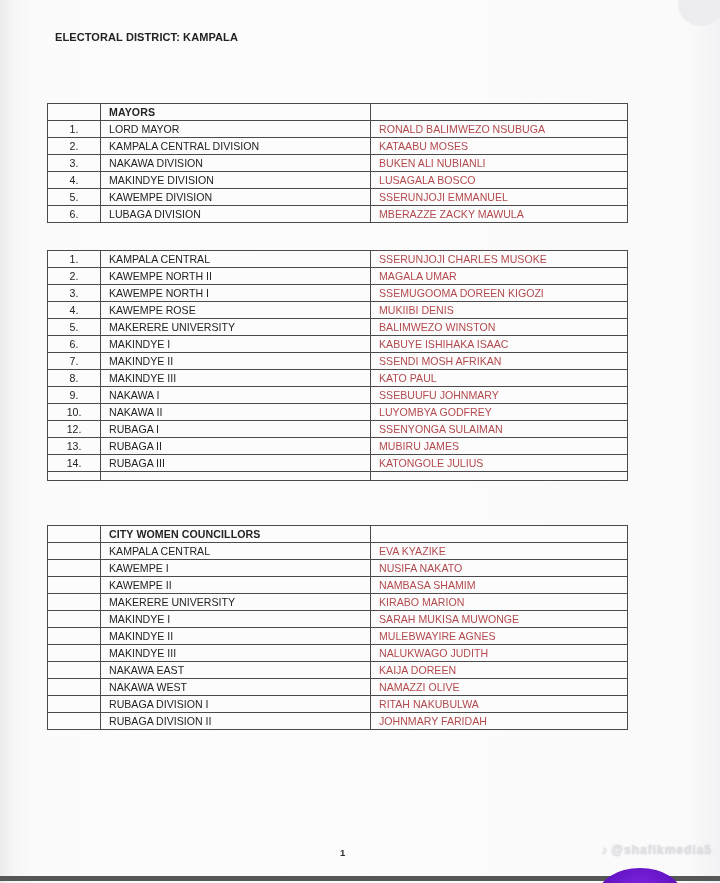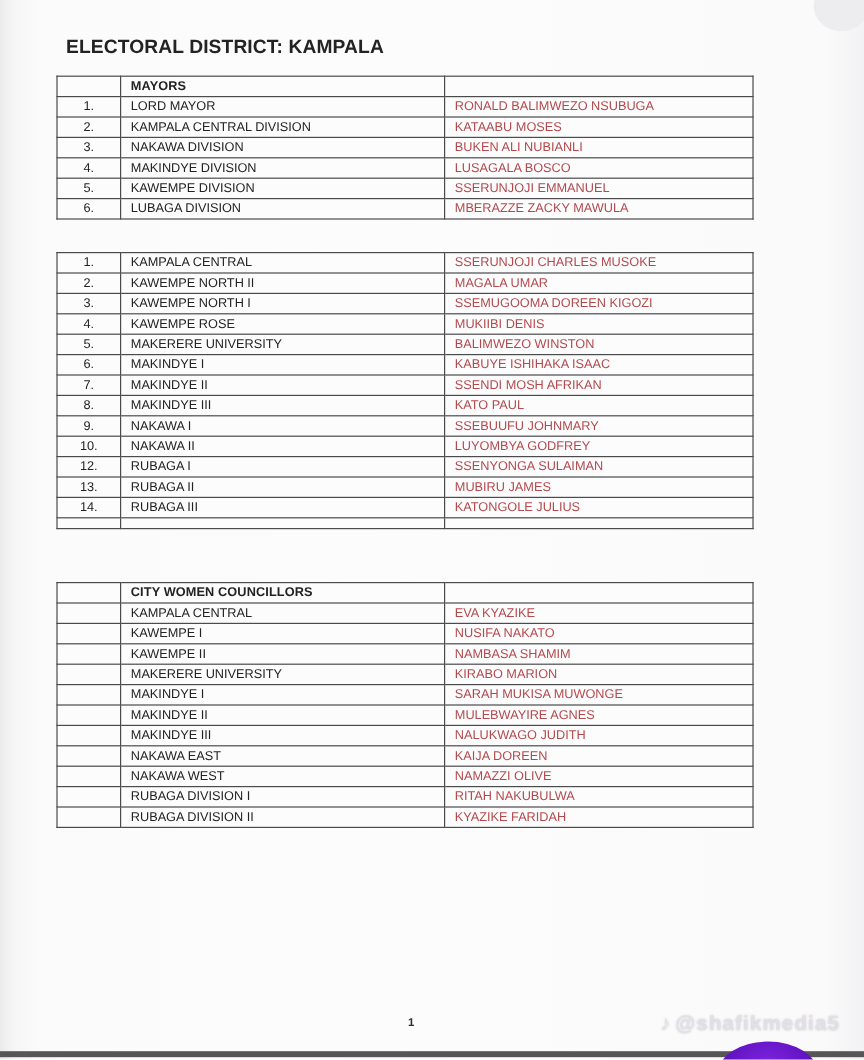--- a/index.html
+++ b/index.html
@@ -9,49 +9,50 @@
     overflow:hidden;
     font-family:"Liberation Sans", sans-serif;
     background:linear-gradient(to right, #ebebec 0px, #f7f6f7 12px, #fcfbfc 34px, #fdfcfd 340px, #fbfafb 688px, #f2f1f3 720px);
   }
   .sheen-circle {
     position:absolute; top:-16px; right:-4px; width:46px; height:42px;
     border-radius:50%; background:#ededef;
   }
   .title {
     position:absolute; left:55px; top:31px;
-    font-size:16px; font-weight:bold; color:var(--ink, #232323);
+    font-size:11px; font-weight:bold; color:var(--ink, #232323);
     letter-spacing:.1px; white-space:nowrap;
   }
   #tables-host { position:absolute; left:47px; top:0; width:580px; }
   table.roster {
     position:absolute; left:0; width:580px;
     border-collapse:collapse; table-layout:fixed;
     background:#fdfcfd;
     border:1.5px solid #3d3d3d;
+    margin-top:40px;
   }
   .t0 { top:63px; } .t1 { top:210px; } .t2 { top:485px; }
   .roster td {
     border:1px solid var(--border, #4b4b4b);
     height:17px; font-size:10.6px; line-height:1;
     color:var(--ink, #232323);
     padding:0 2px 0 8px; vertical-align:middle;
     white-space:nowrap; overflow:hidden;
   }
   .roster td.c-num { text-align:center; padding:0 2px; }
   .roster td.hdr { font-weight:bold; letter-spacing:.1px; }
   .roster td.c-name { color:var(--red, #b3494c); }
   .roster tr.empty-row td { height:9px; }
   .page-number {
     position:absolute; left:340px; top:847px;
     font-size:9.5px; font-weight:bold; color:#2e2e2e;
   }
   .watermark {
-    position:absolute; right:20px; top:843px;
-    font-size:17px; font-weight:bold; letter-spacing:1px;
+    position:absolute; right:8px; top:843px;
+    font-size:12px; font-weight:bold; letter-spacing:1px;
     color:rgba(226,224,229,.95);
     text-shadow:0 0 2px rgba(158,155,164,.55);
     white-space:nowrap;
   }
   .watermark .note { margin-right:3px; }
   .purple-blob {
     position:absolute; left:598px; top:868px; width:84px; height:54px;
     border-radius:50%;
     background:radial-gradient(ellipse at 50% 38%, #7d25e0 0%, var(--purple, #6414c4) 55%, #4f0b9e 100%);
     z-index:3;
@@ -250,21 +251,21 @@
           <td class="c-name">NAMAZZI OLIVE</td>
         </tr>
         <tr>
           <td class="c-num"></td>
           <td class="c-office">RUBAGA DIVISION I</td>
           <td class="c-name">RITAH NAKUBULWA</td>
         </tr>
         <tr>
           <td class="c-num"></td>
           <td class="c-office">RUBAGA DIVISION II</td>
-          <td class="c-name">KYAZIKE FARIDAH</td>
+          <td class="c-name">JOHNMARY FARIDAH</td>
         </tr>
       </tbody>
     </table>
   </div>
 
 <div class="page-number">1</div>
 
 <div class="watermark">
   <span class="note">♪</span><span>@shafikmedia5</span>
 </div>

